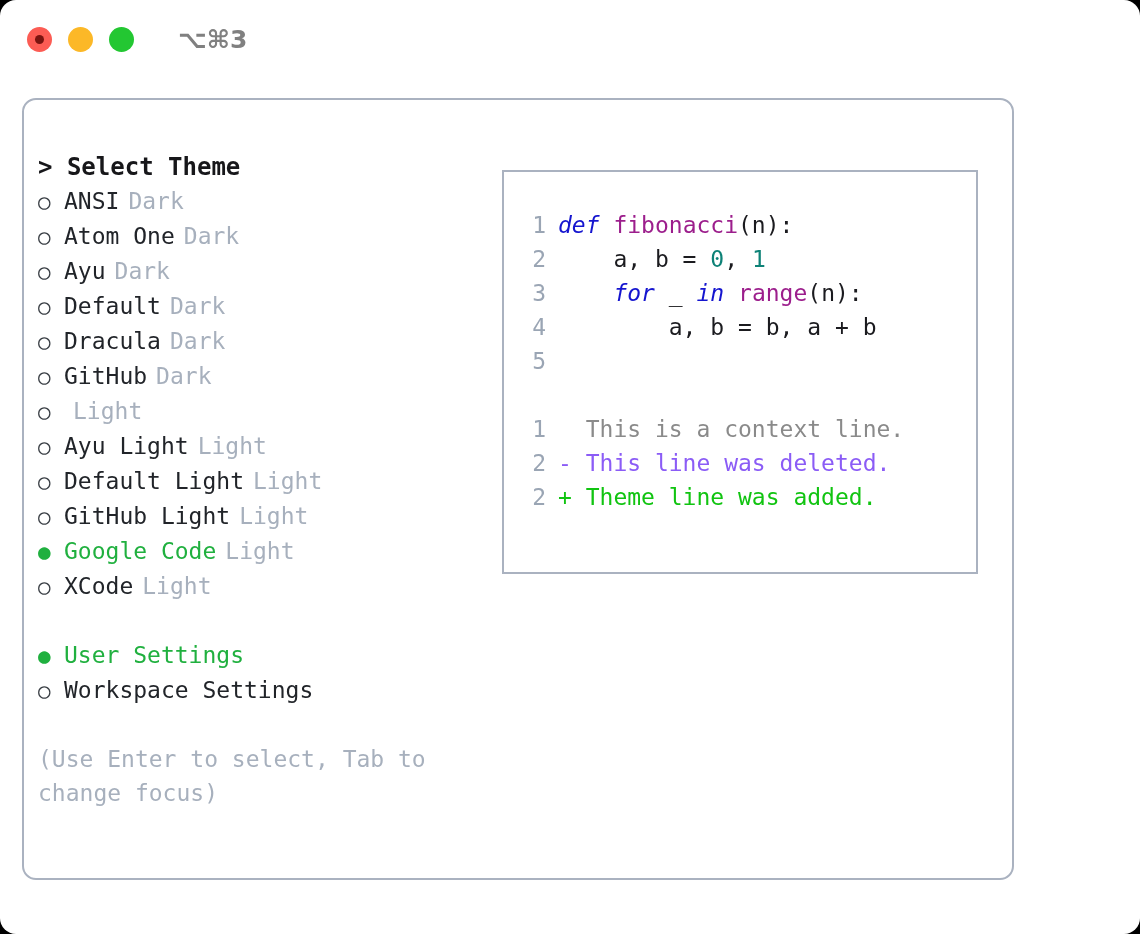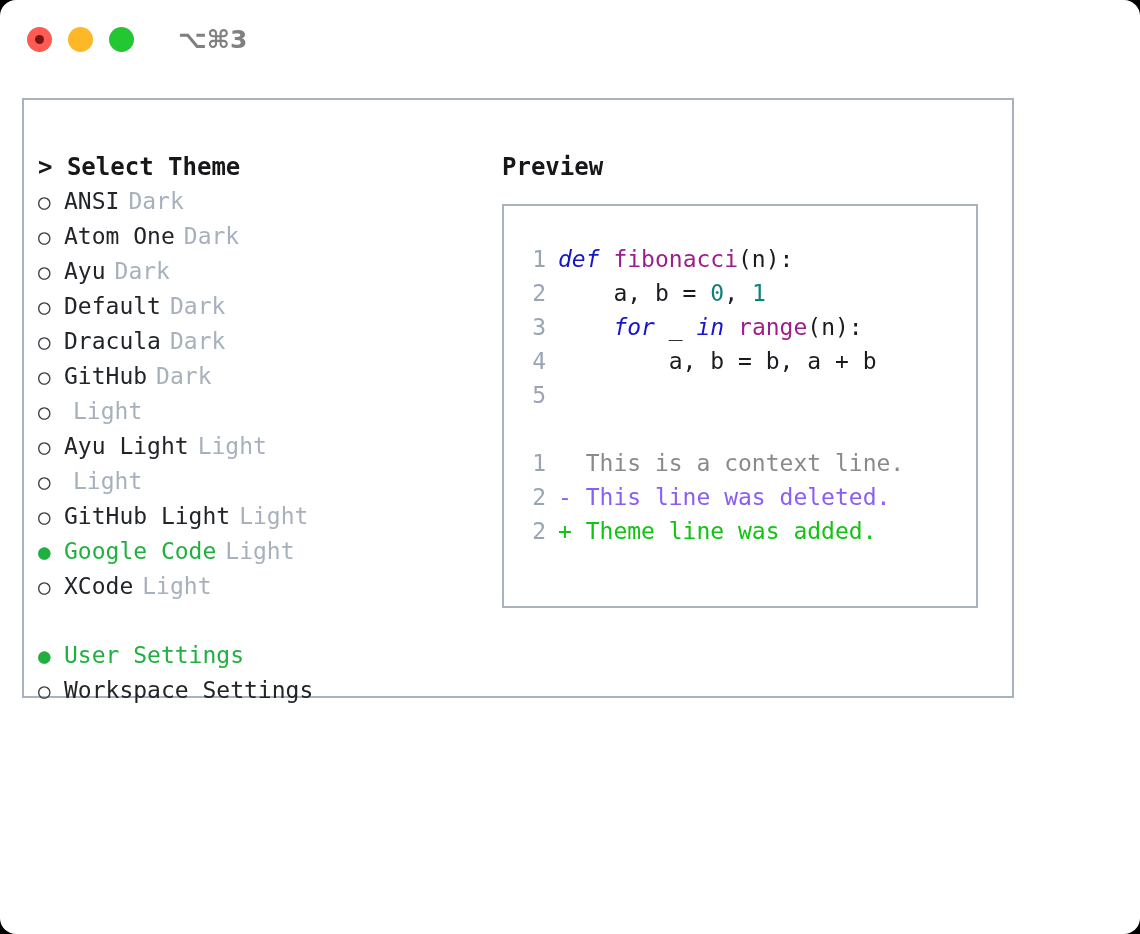--- a/index.html
+++ b/index.html
@@ -63,23 +63,23 @@
     letter-spacing: 0px;
     font-family: "DejaVu Sans", sans-serif;
   }
 
   
   .panel {
     position: absolute;
     left: 22px;
     top: 98px;
     width: 992px;
-    height: 600px;
+    height: 782px;
     border: 2px solid #aab2c0;
-    border-radius: 0;
+    border-radius: 14px;
     box-sizing: border-box;
     background: #ffffff;
   }
 
   .columns {
     position: absolute;
     left: 0; top: 0;
     width: 100%; height: 100%;
   }
 
@@ -203,40 +203,40 @@
 
         <div id="theme-list">
             <div class="opt-row"><span class="marker">○</span><span class="opt-name">ANSI</span><span class="opt-kind">Dark</span></div>
             <div class="opt-row"><span class="marker">○</span><span class="opt-name">Atom One</span><span class="opt-kind">Dark</span></div>
             <div class="opt-row"><span class="marker">○</span><span class="opt-name">Ayu</span><span class="opt-kind">Dark</span></div>
             <div class="opt-row"><span class="marker">○</span><span class="opt-name">Default</span><span class="opt-kind">Dark</span></div>
             <div class="opt-row"><span class="marker">○</span><span class="opt-name">Dracula</span><span class="opt-kind">Dark</span></div>
             <div class="opt-row"><span class="marker">○</span><span class="opt-name">GitHub</span><span class="opt-kind">Dark</span></div>
             <div class="opt-row"><span class="marker">○</span><span class="opt-kind">Light</span></div>
             <div class="opt-row"><span class="marker">○</span><span class="opt-name">Ayu Light</span><span class="opt-kind">Light</span></div>
-            <div class="opt-row"><span class="marker">○</span><span class="opt-kind">Light</span></div>
+            <div class="opt-row"><span class="marker">○</span><span class="opt-name">Default Light</span><span class="opt-kind">Light</span></div>
             <div class="opt-row"><span class="marker">○</span><span class="opt-name">GitHub Light</span><span class="opt-kind">Light</span></div>
             <div class="opt-row selected"><span class="marker sel">●</span><span class="opt-name">Google Code</span><span class="opt-kind">Light</span></div>
             <div class="opt-row"><span class="marker">○</span><span class="opt-name">XCode</span><span class="opt-kind">Light</span></div>
           </div>
 
         <div class="spacer-line"></div>
 
 
         <div id="apply-list">
             <div class="opt-row selected"><span class="marker sel">●</span><span class="opt-name">User Settings</span></div>
             <div class="opt-row"><span class="marker">○</span><span class="opt-name">Workspace Settings</span></div>
           </div>
 
         <div class="spacer-line"></div>
 
+        <div class="hint">(Use Enter to select, Tab to change focus)</div>
       </div>
 
       <div class="right-col">
-        <div class="preview-title">Preview</div>
 
         <div class="preview-box">
           <div class="code-area">
             <div id="code-lines">
                 <div class="code-line"><span class="lineno">1</span><span class="code-text"><span class="tok-kw">def </span><span class="tok-fn">fibonacci</span><span class="tok-pl">(n):</span></span></div>
                 <div class="code-line"><span class="lineno">2</span><span class="code-text"><span class="tok-pl">    a, b = </span><span class="tok-num">0</span><span class="tok-pl">, </span><span class="tok-num">1</span></span></div>
                 <div class="code-line"><span class="lineno">3</span><span class="code-text"><span class="tok-pl">    </span><span class="tok-kw">for</span><span class="tok-pl"> _ </span><span class="tok-kw">in</span><span class="tok-pl"> </span><span class="tok-fn">range</span><span class="tok-pl">(n):</span></span></div>
                 <div class="code-line"><span class="lineno">4</span><span class="code-text"><span class="tok-pl">        a, b = b, a + b</span></span></div>
                 <div class="code-line"><span class="lineno">5</span></div>
               </div>

